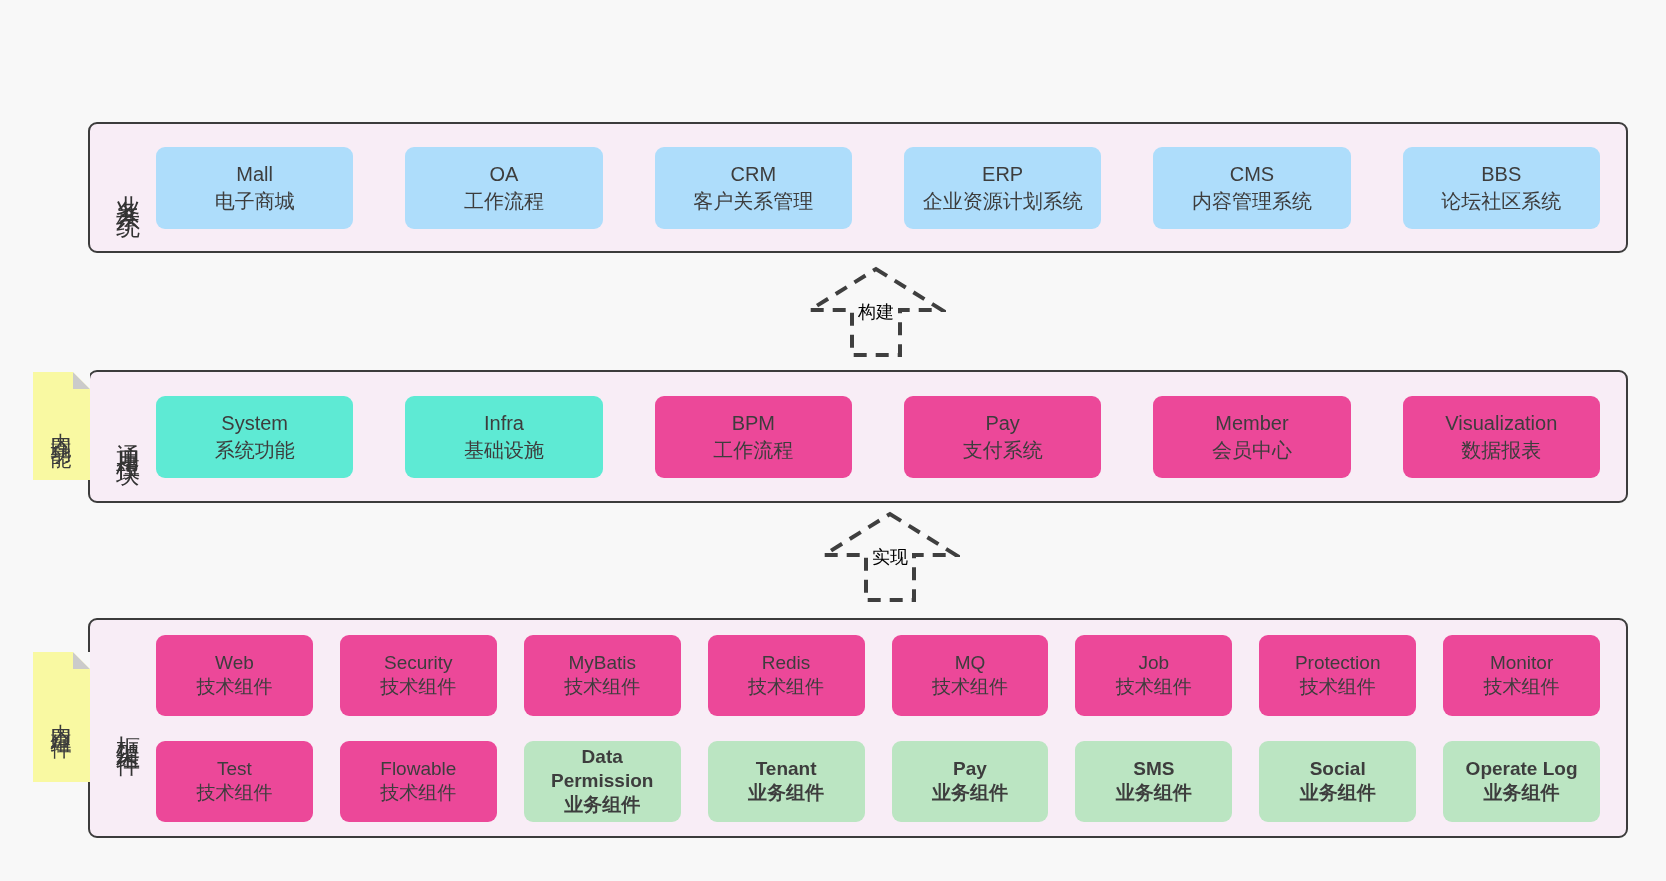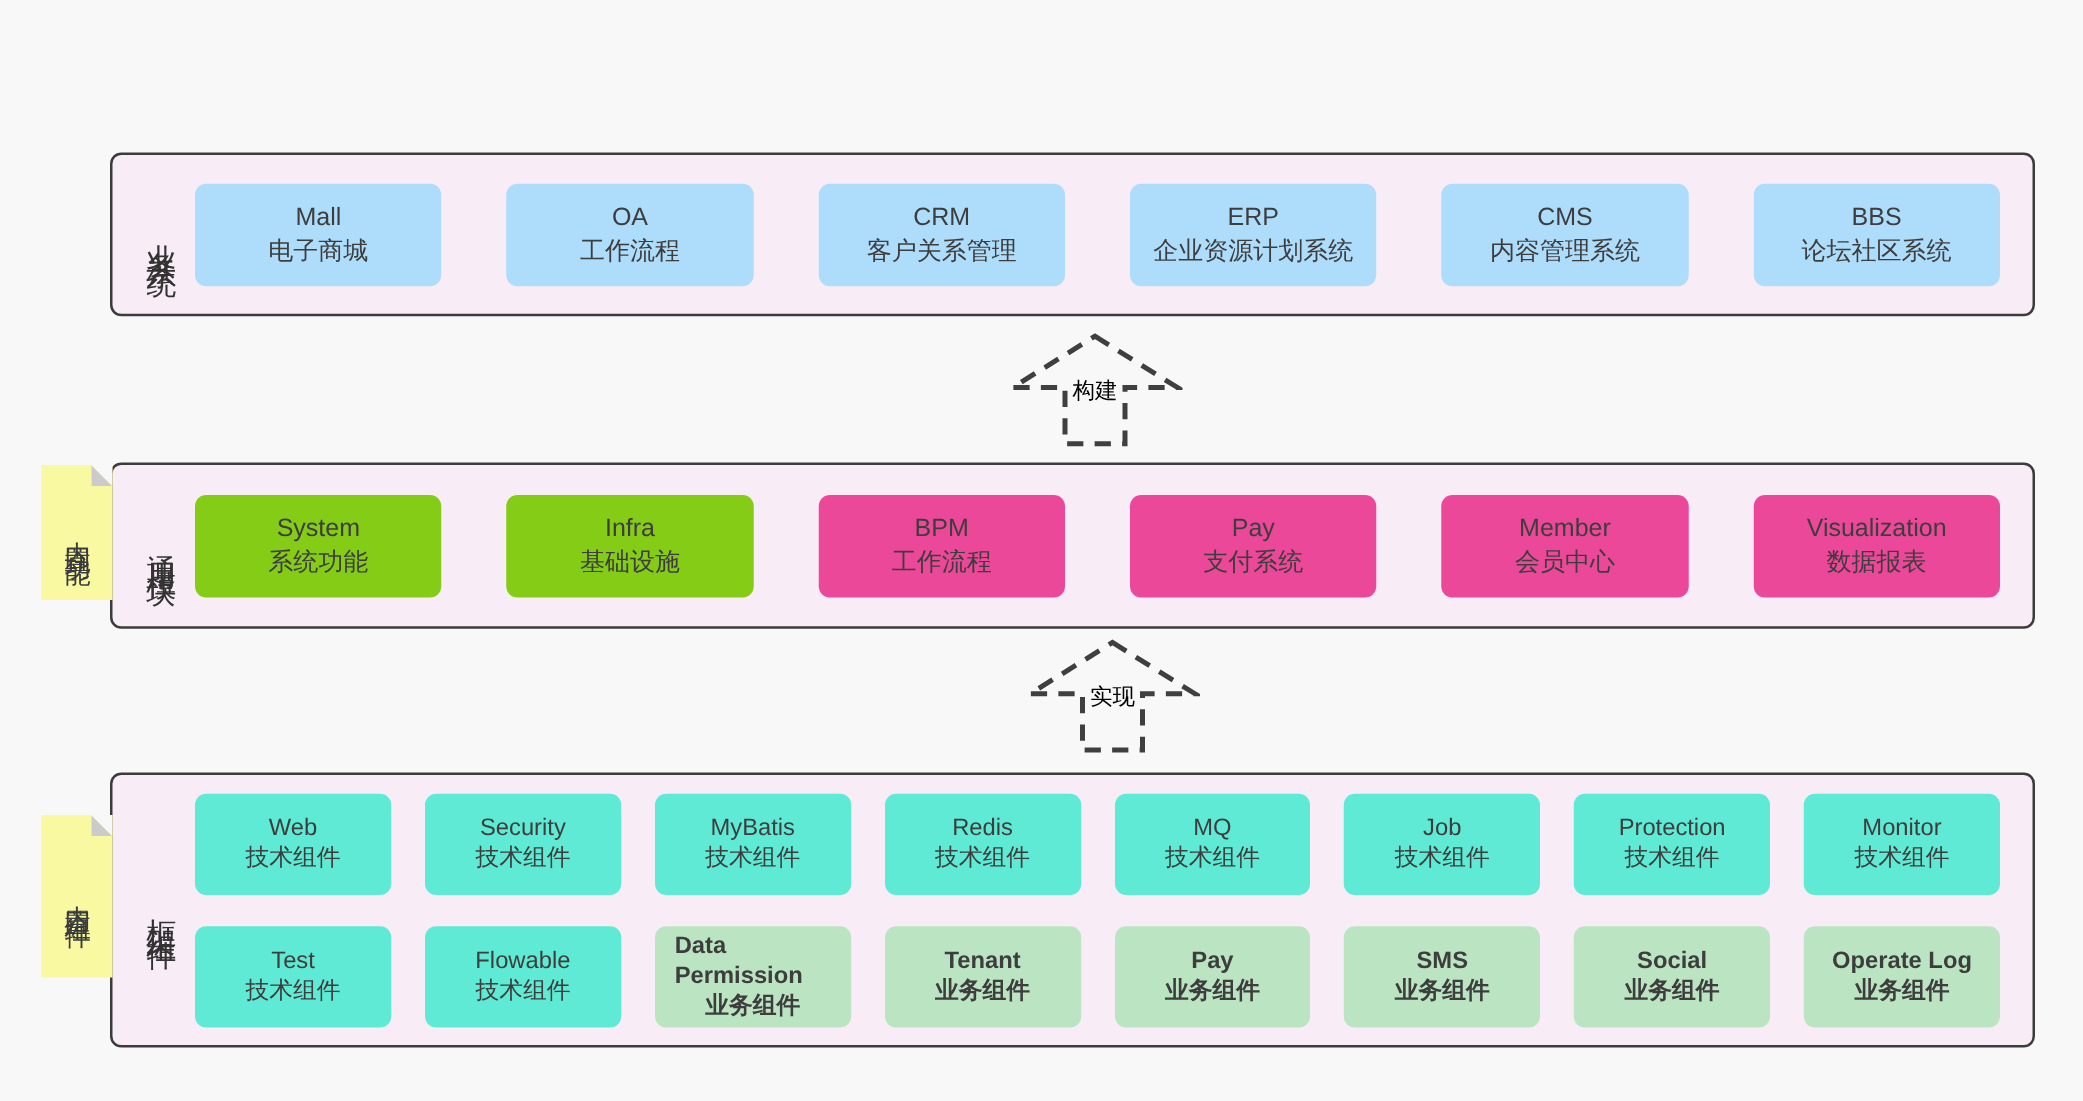--- a/index.html
+++ b/index.html
@@ -22,29 +22,29 @@
     font-size:24px; line-height:44px; letter-spacing:6px; color:#333;
     text-align:center; margin-right:6px;
   }
   .brow { flex:1; display:flex; gap:52px; }
   .grid { flex:1; display:flex; flex-direction:column; gap:25px; }
   .grow { display:flex; gap:27px; }
 
   .box {
     flex:1; height:82px; border-radius:9px;
     display:flex; flex-direction:column; align-items:center; justify-content:center;
-    font-size:20px; line-height:27px; text-align:left; color:#3d3d3d;
+    font-size:20px; line-height:27px; text-align:center; color:#3d3d3d;
     padding:2px 16px; box-sizing:border-box;
   }
   .grow .box { height:81px; font-size:19px; line-height:24px; }
 
   .blue       { background:#aeddfb; }
-  .red        { background:#84cc16; }
+  .red        { background:#5eead4; }
   .pink       { background:#ec4899; }
-  .green      { background:#5eead4; }
+  .green      { background:#ec4899; }
   .lightgreen { background:#bbe5c2;font-weight:bold; }
 
   .sticky {
     position:absolute; left:33px; width:57px; background:#f9f9a2; z-index:3;
     display:flex; align-items:center; justify-content:center;
   }
   #sticky-features   { top:372px; height:108px; }
   #sticky-components { top:652px; height:130px; }
   .sticky::before {
     content:""; position:absolute; top:0; right:0; width:17px; height:17px;

